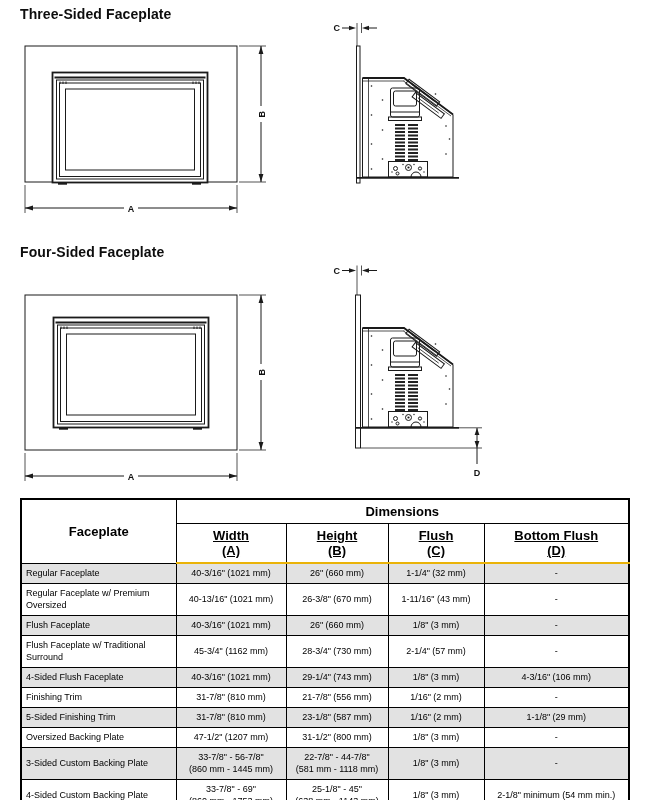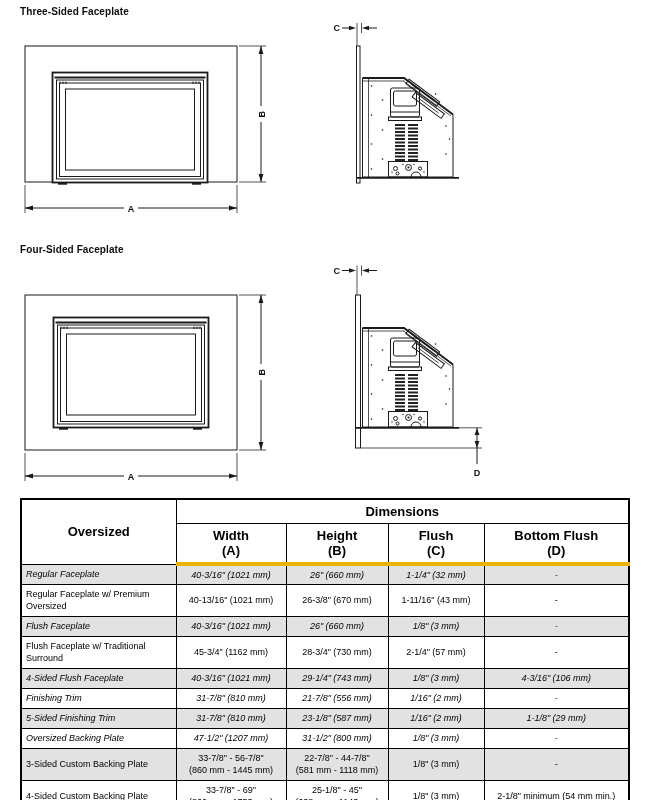--- a/index.html
+++ b/index.html
@@ -1,21 +1,21 @@
 <!DOCTYPE html>
 <html><head>
 <meta charset="utf-8">
 <style>
   html,body{margin:0;padding:0;}
   body{
     width:645px;height:800px;position:relative;background:#ffffff;
     font-family:"Liberation Sans",sans-serif;color:#111;overflow:hidden;
   }
   .sec-title{
-    position:absolute;left:20px;font-weight:bold;font-size:10px;
+    position:absolute;left:20px;font-weight:bold;font-size:14px;
     letter-spacing:.1px;color:#0d0d0d;white-space:nowrap;
   }
   #title-three{top:6px;}
   #title-four{top:244px;}
   svg.diagrams{position:absolute;top:0;left:0;}
 
   
   .ln{stroke:#1a1a1a;fill:none;stroke-width:1;}
   .ln2{stroke:#1a1a1a;fill:none;stroke-width:1.8;}
   .thin{stroke:#1a1a1a;fill:none;stroke-width:.75;}
@@ -28,22 +28,22 @@
   table.dim-table{
     position:absolute;left:20px;top:498px;width:608px;
     border-collapse:collapse;table-layout:fixed;
     border:2px solid #000;font-size:9px;color:#000;background:#fff;
   }
   .dim-table th,.dim-table td{border:1px solid #000;}
   .dim-table th{font-size:13px;font-weight:bold;padding:4px 2px;text-align:center;vertical-align:middle;}
   .dim-table td{padding:1px 4px;text-align:center;vertical-align:middle;white-space:pre-line;line-height:1.35;}
   .dim-table td.name{text-align:left;}
   tr.h-group{height:18px;}
-  tr.h-sub th{height:29px;border-bottom:4px solid #eab308;}
-  tr.r-s{height:20px;font-style:italic;}
+  tr.h-sub th{height:29px;border-bottom:2px solid #eab308;text-decoration:underline;}
+  tr.r-s{height:20px;}
   tr.r-d{height:32px;}
   tr.shaded td{background:#e2e2e2;}
   .sub-letter{font-weight:bold;}
 </style>
 </head>
 <body>
 
 <div class="sec-title" id="title-three">Three-Sided Faceplate</div>
 <div class="sec-title" id="title-four">Four-Sided Faceplate</div>
 
@@ -194,21 +194,21 @@
 <table class="dim-table">
   <colgroup>
     <col style="width:155px">
       <col style="width:110px">
       <col style="width:102px">
     <col style="width:96px">
       <col style="width:145px">
   </colgroup>
   <thead>
     <tr class="h-group">
-      <th rowspan="2">Oversized</th>
+      <th rowspan="2">Faceplate</th>
       <th colspan="4">Dimensions</th>
     </tr>
     <tr class="h-sub">
       <th>
         <div>Width</div>
         <div class="sub-letter">(A)</div>
       </th>
       <th>
         <div>Height</div>
         <div class="sub-letter">(B)</div>

